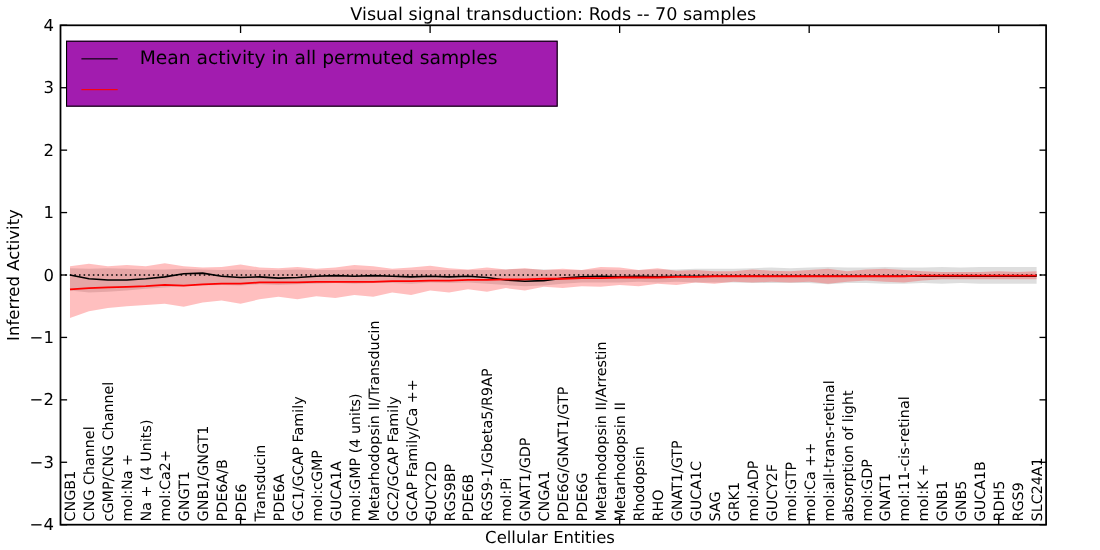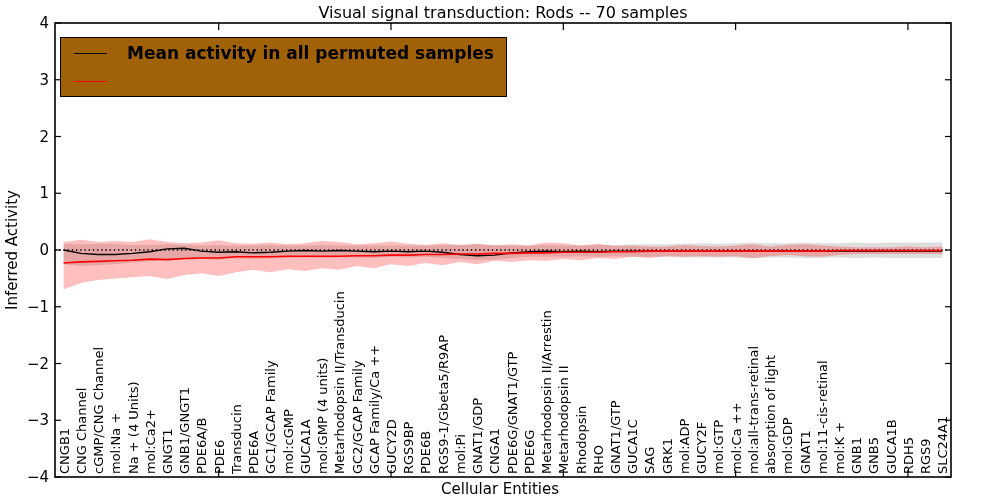--- a/index.html
+++ b/index.html
@@ -16,22 +16,22 @@
     position:absolute;left:0;top:480px;width:1000px;text-align:center;
     font-size:15px;color:#000;
   }
   .ylabel{
     position:absolute;left:3px;top:250px;
     writing-mode:vertical-rl;transform:translateY(-50%) rotate(180deg);
     font-size:15px;color:#000;white-space:nowrap;
   }
   .legend{
     position:absolute;left:60px;top:37px;width:447px;height:60px;
-    background:#a16207;border:1.5px solid #000;box-sizing:border-box;
-    display:flex;flex-direction:column;justify-content:space-evenly;font-weight:bold;
+    background:#a21caf;border:1.5px solid #000;box-sizing:border-box;
+    display:flex;flex-direction:column;justify-content:space-evenly;
   }
   .legend-row{display:flex;align-items:center;height:26px;}
   .legend-swatch{width:33px;height:0;border-top:1.6px solid #000;margin-left:13px;flex:0 0 33px;}
   .legend-label{margin-left:20px;font-size:17px;white-space:nowrap;}
 </style>
 </head>
 <body>
 
 <div id="figure">
   <svg id="plot-svg" width="1000" height="500">

